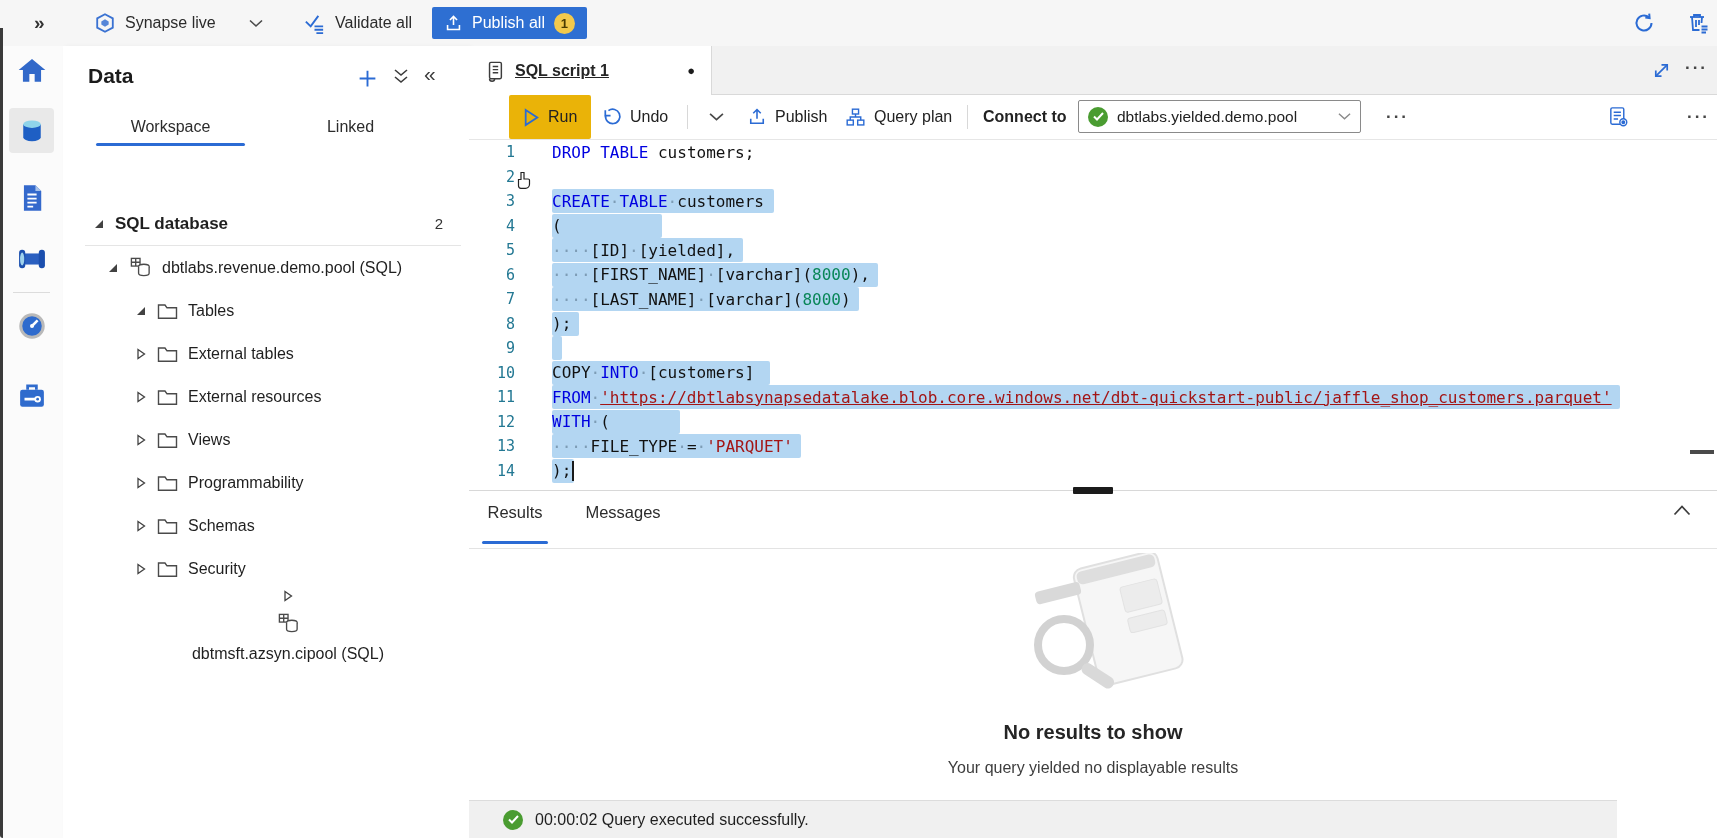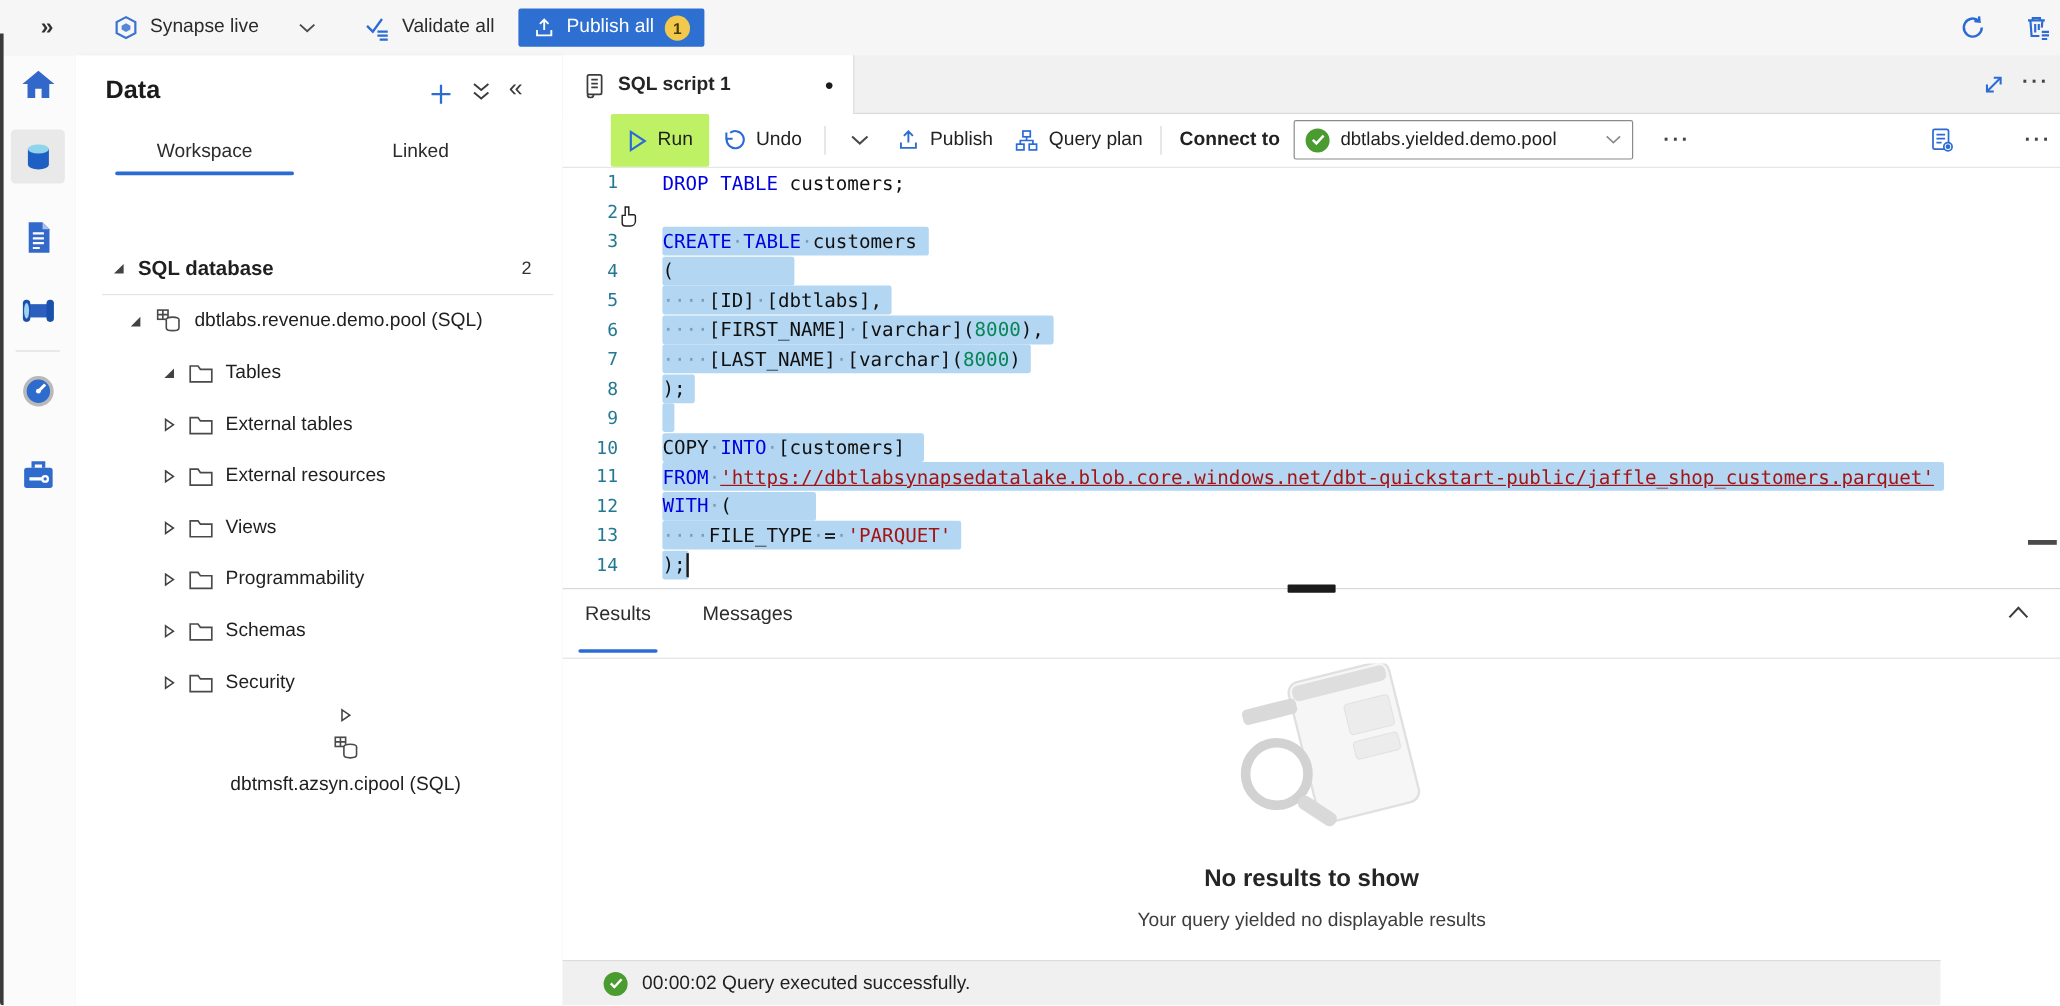--- a/index.html
+++ b/index.html
@@ -48,30 +48,30 @@
   .tree-row{height:43px;display:flex;align-items:center;gap:10px;font-size:16px;color:#1f1f1f;cursor:pointer;position:relative;}
   .tree-row.section .tree-label{font-size:17px;font-weight:600;}
   .tree-count{position:absolute;right:26px;font-size:15px;color:#333;}
   .tree-divider{height:1px;background:#e5e5e5;margin:0 8px 0 22px;}
 
   
   #main{position:absolute;left:469px;top:46px;width:1248px;bottom:0;background:#fff;}
 
   #tabbar{position:absolute;left:0;top:0;width:1248px;height:49px;background:#f1f1f1;border-bottom:1px solid #d9d9d9;box-sizing:border-box;}
   #script-tab{position:absolute;left:0;top:0;width:243px;height:49px;background:#fff;border-right:1px solid #d9d9d9;
-      box-sizing:border-box;display:flex;align-items:center;gap:10px;padding-left:16px;cursor:pointer;z-index:2;}
+      box-sizing:border-box;display:flex;align-items:center;gap:10px;padding-left:16px;cursor:pointer;z-index:2;text-decoration:underline;}
   #script-tab .title{font-size:16px;font-weight:bold;color:#252525;}
   #dirty-dot{position:absolute;right:16px;font-size:13px;color:#1b1b1b;}
   .tb-right-icon{position:absolute;cursor:pointer;}
   .ellipsis{font-size:17px;font-weight:bold;color:#444;letter-spacing:2px;cursor:pointer;}
 
   #toolbar{position:absolute;left:0;top:49px;width:1248px;height:45px;background:#fff;border-bottom:1px solid #e6e6e6;box-sizing:border-box;}
   .tbtn{position:absolute;top:0;height:44px;display:flex;align-items:center;gap:8px;font-size:16px;color:#222;cursor:pointer;padding:0 8px;}
   .tsep{position:absolute;top:10px;width:1px;height:24px;background:#d8d8d8;}
-  #btn-run{left:40px;background:#bef264;border-radius:2px;padding:0 14px;}
+  #btn-run{left:40px;background:#eab308;border-radius:2px;padding:0 14px;}
   #btn-undo{left:124px;}
   #sep1{left:218px;}
   #btn-chev{left:232px;}
   #btn-publish{left:270px;}
   #btn-queryplan{left:368px;}
   #sep2{left:498px;}
   #connect-label{position:absolute;left:514px;top:0;height:44px;display:flex;align-items:center;font-size:16px;font-weight:600;color:#222;}
   #pool-select{position:absolute;left:609px;top:5px;width:283px;height:33px;border:1px solid #8a8a8a;border-radius:2px;background:#fff;
       display:flex;align-items:center;gap:9px;padding:0 9px;box-sizing:border-box;cursor:pointer;}
   #pool-select .pool-name{font-size:15.5px;color:#222;flex:1;white-space:nowrap;overflow:hidden;}
@@ -512,21 +512,21 @@
           <div class="code-line">
             <span class="gutter">3</span>
             <span class="line-body selected"><span class="tk-kw">CREATE</span><span class="tk-ws">·</span><span class="tk-kw">TABLE</span><span class="tk-ws">·</span><span class="tk-pl">customers</span><span class="selpad" style="width: 10px;"></span></span>
           </div>
           <div class="code-line">
             <span class="gutter">4</span>
             <span class="line-body selected"><span class="tk-pl">(</span><span class="selpad" style="width: 100px;"></span></span>
           </div>
           <div class="code-line">
             <span class="gutter">5</span>
-            <span class="line-body selected"><span class="tk-ws">····</span><span class="tk-pl">[ID]</span><span class="tk-ws">·</span><span class="tk-pl">[dbtlabs],</span><span class="selpad" style="width: 8px;"></span></span>
+            <span class="line-body selected"><span class="tk-ws">····</span><span class="tk-pl">[ID]</span><span class="tk-ws">·</span><span class="tk-pl">[yielded],</span><span class="selpad" style="width: 8px;"></span></span>
           </div>
           <div class="code-line">
             <span class="gutter">6</span>
             <span class="line-body selected"><span class="tk-ws">····</span><span class="tk-pl">[FIRST_NAME]</span><span class="tk-ws">·</span><span class="tk-pl">[varchar](</span><span class="tk-num">8000</span><span class="tk-pl">),</span><span class="selpad" style="width: 8px;"></span></span>
           </div>
           <div class="code-line">
             <span class="gutter">7</span>
             <span class="line-body selected"><span class="tk-ws">····</span><span class="tk-pl">[LAST_NAME]</span><span class="tk-ws">·</span><span class="tk-pl">[varchar](</span><span class="tk-num">8000</span><span class="tk-pl">)</span><span class="selpad" style="width: 8px;"></span></span>
           </div>
           <div class="code-line">

